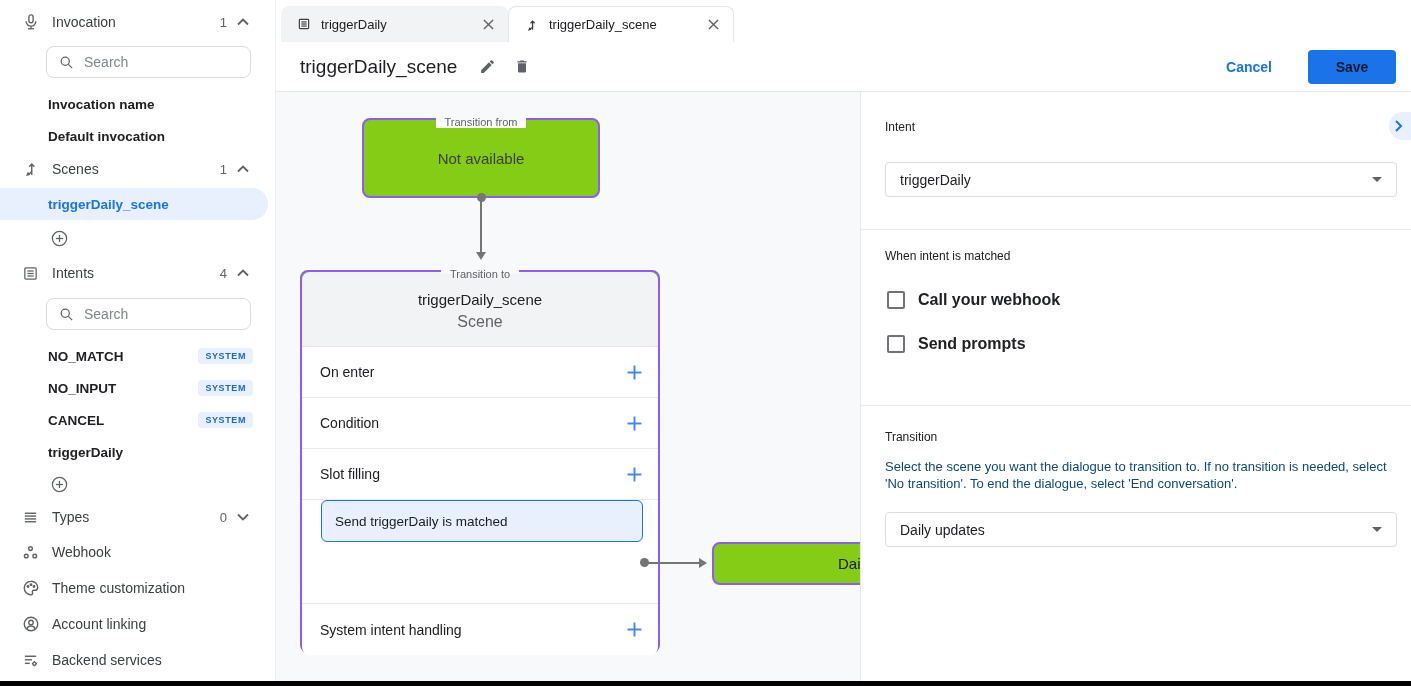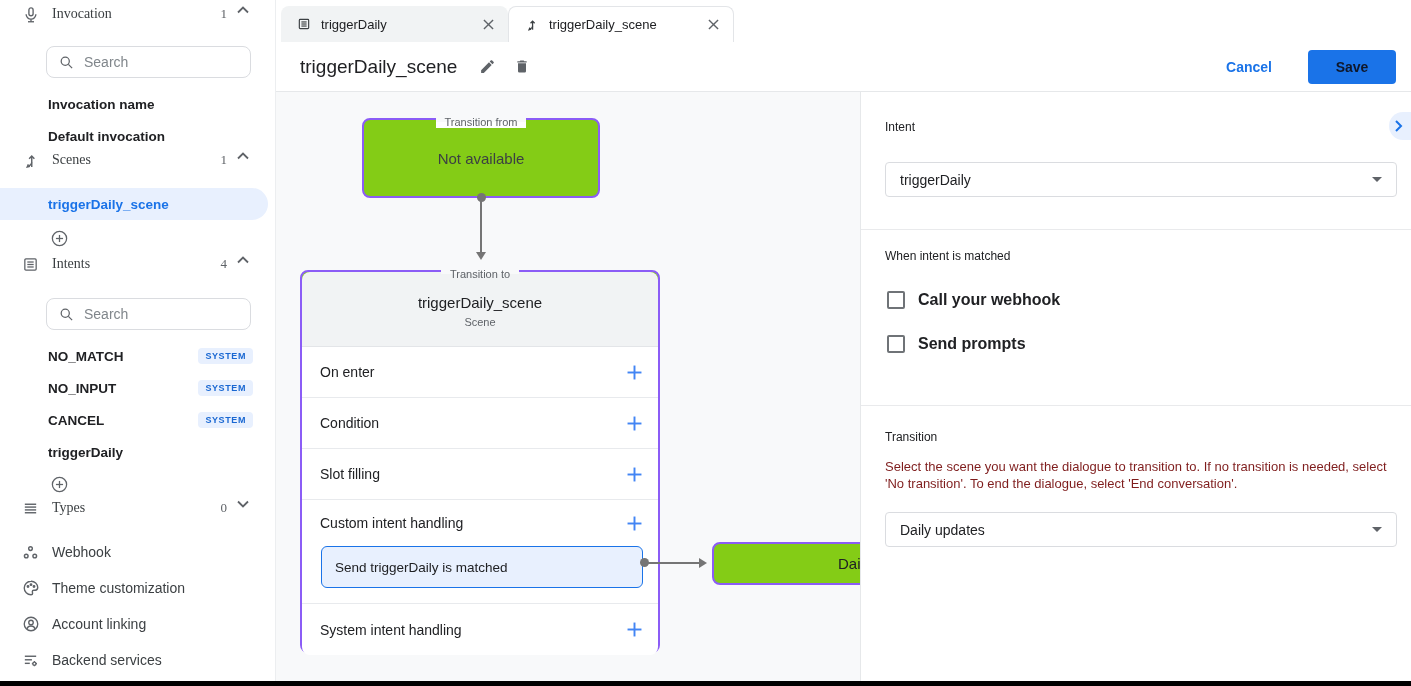--- a/index.html
+++ b/index.html
@@ -4,21 +4,21 @@
 <style>
   * { margin:0; padding:0; box-sizing:border-box; }
   body { background:#ffffff; }
   .screen{position:relative;width:1411px;height:686px;background:#fff;overflow:hidden;
     font-family:"Liberation Sans","DejaVu Sans",sans-serif;color:#202124;}
   svg{display:block}
 
   
   .sidebar{position:absolute;left:0;top:0;width:276px;height:681px;background:#fff;
     border-right:1px solid #eceef0;padding-top:6px;}
-  .sec-row{display:flex;align-items:flex-start;height:32px;padding:0 26px 0 22px;cursor:pointer;font-family:Liberation Serif, serif;}
+  .sec-row{display:flex;align-items:center;height:32px;padding:0 26px 0 22px;cursor:pointer;}
   .sec-row .sicon{width:18px;margin-right:12px;flex:none;}
   .sec-label{font-size:14px;color:#3c4043;}
   .sec-count{margin-left:auto;font-size:13px;color:#5f6368;}
   .sec-chev{margin-left:10px;}
   .searchbox{margin:8px 0 10px 46px;width:205px;height:32px;border:1px solid #dadce0;
     border-radius:8px;display:flex;align-items:center;padding-left:12px;background:#fff;}
   .searchbox input{border:none;outline:none;width:140px;margin-left:10px;font-size:14px;
     font-family:inherit;color:#202124;background:transparent;}
   .searchbox input::placeholder{color:#80868b;}
   .s-item{display:flex;align-items:center;height:32px;padding:0 22px 0 48px;font-size:13.5px;
@@ -66,21 +66,21 @@
   .vline{position:absolute;left:204px;top:105px;width:2px;height:56px;background:#757575;}
   .arrow-down{position:absolute;left:200px;top:160px;width:0;height:0;
     border-left:5px solid transparent;border-right:5px solid transparent;border-top:8px solid #757575;}
   .hline{position:absolute;left:369px;top:470px;width:55px;height:2px;background:#757575;}
   .arrow-right{position:absolute;left:423px;top:466px;width:0;height:0;
     border-top:5px solid transparent;border-bottom:5px solid transparent;border-left:8px solid #757575;}
   .scene-node{left:24px;top:178px;width:360px;height:383px;}
   .scene-head{height:75px;background:#f1f3f4;border-bottom:1px solid #e3e5e8;border-radius:8px 8px 0 0;
     display:flex;flex-direction:column;align-items:center;justify-content:center;}
   .scene-title{font-size:15px;color:#202124;margin-top:4px;}
-  .scene-sub{font-size:11px;color:#5f6368;margin-top:5px;}
+  .scene-sub{font-size:16px;color:#5f6368;margin-top:5px;}
   .srow{height:51px;border-bottom:1px solid #e8eaed;display:flex;align-items:center;
     padding:0 16px 0 18px;background:#fff;}
   .srow.last{border-bottom:none;border-radius:0 0 8px 8px;}
   .srow-label{font-size:14px;color:#202124;}
   .add-btn{margin-left:auto;cursor:pointer;}
   .custom-row{height:104px;border-bottom:1px solid #e8eaed;background:#fff;}
   .custom-top{height:46px;display:flex;align-items:center;padding:0 16px 0 18px;}
   .handler{margin:0 15px 0 19px;height:42px;border:1.5px solid #1a73e8;background:#e8f0fe;
     border-radius:6px;display:flex;align-items:center;padding-left:13px;cursor:pointer;}
   .handler-label{font-size:13.5px;color:#202124;}
@@ -97,21 +97,21 @@
   .p-h{position:absolute;left:24px;font-size:12px;color:#202124;}
   .dropdown{position:absolute;left:24px;width:512px;height:35px;border:1px solid #dadce0;
     border-radius:4px;display:flex;align-items:center;padding:0 14px;background:#fff;cursor:pointer;}
   .dd-value{font-size:14px;color:#202124;}
   .caret{margin-left:auto;width:0;height:0;border-left:5px solid transparent;
     border-right:5px solid transparent;border-top:5px solid #5f6368;}
   .divider{position:absolute;left:0;right:0;height:1px;background:#e9eaec;}
   .check-row{position:absolute;left:26px;display:flex;align-items:center;cursor:pointer;}
   .checkbox{width:18px;height:18px;border:2px solid #6f7377;border-radius:2px;background:#fff;}
   .check-label{margin-left:13px;font-size:16px;font-weight:bold;color:#202124;}
-  .p-desc{position:absolute;left:24px;width:514px;font-size:13px;line-height:17px;color:#7f1d1d;}
+  .p-desc{position:absolute;left:24px;width:514px;font-size:13px;line-height:17px;color:#0c4a6e;}
 
   .bottombar{position:absolute;left:0;bottom:0;width:100%;height:5px;background:#000;}
 </style>
 </head>
 <body>
 
 <div class="screen">
 
   <div class="sidebar">
 
@@ -395,29 +395,20 @@
       <div class="srow">
         <span class="srow-label">Slot filling</span>
         <span class="add-btn">
           <svg width="15" height="15" viewBox="0 0 14 14" stroke="#4285f4" stroke-width="1.8">
               <line x1="7" y1="0.5" x2="7" y2="13.5"></line>
               <line x1="0.5" y1="7" x2="13.5" y2="7"></line>
             </svg>
           </span>
       </div>
       <div class="custom-row">
-        <div class="custom-top">
-          <span class="srow-label">Custom intent handling</span>
-          <span class="add-btn">
-            <svg width="15" height="15" viewBox="0 0 14 14" stroke="#4285f4" stroke-width="1.8">
-                <line x1="7" y1="0.5" x2="7" y2="13.5"></line>
-                <line x1="0.5" y1="7" x2="13.5" y2="7"></line>
-              </svg>
-            </span>
-        </div>
         <div class="handler">
           <span class="handler-label">Send triggerDaily is matched</span>
         </div>
       </div>
       <div class="srow last">
         <span class="srow-label">System intent handling</span>
         <span class="add-btn">
           <svg width="15" height="15" viewBox="0 0 14 14" stroke="#4285f4" stroke-width="1.8">
               <line x1="7" y1="0.5" x2="7" y2="13.5"></line>
               <line x1="0.5" y1="7" x2="13.5" y2="7"></line>

